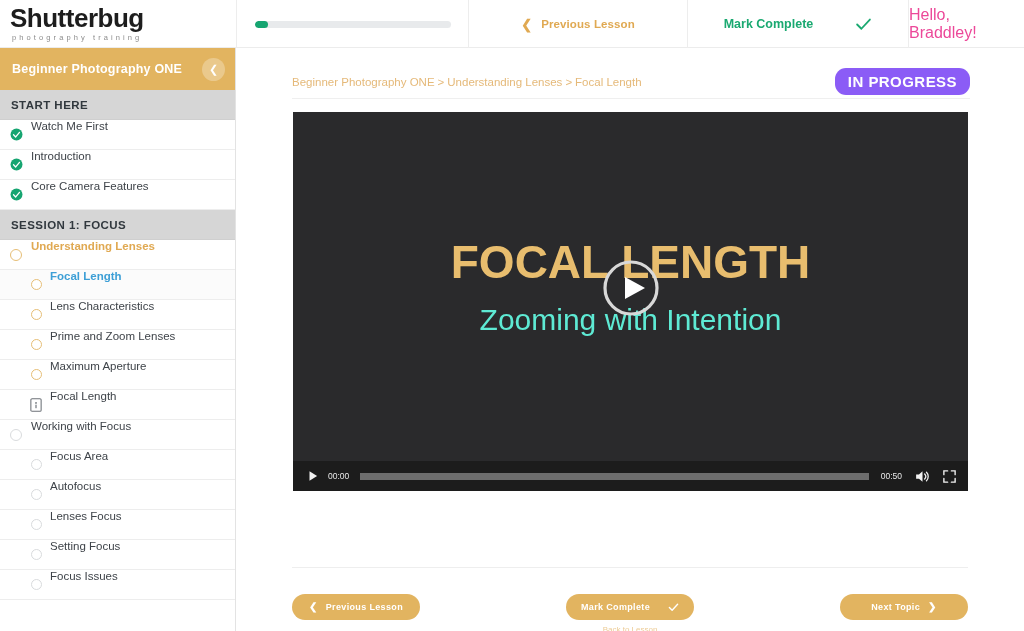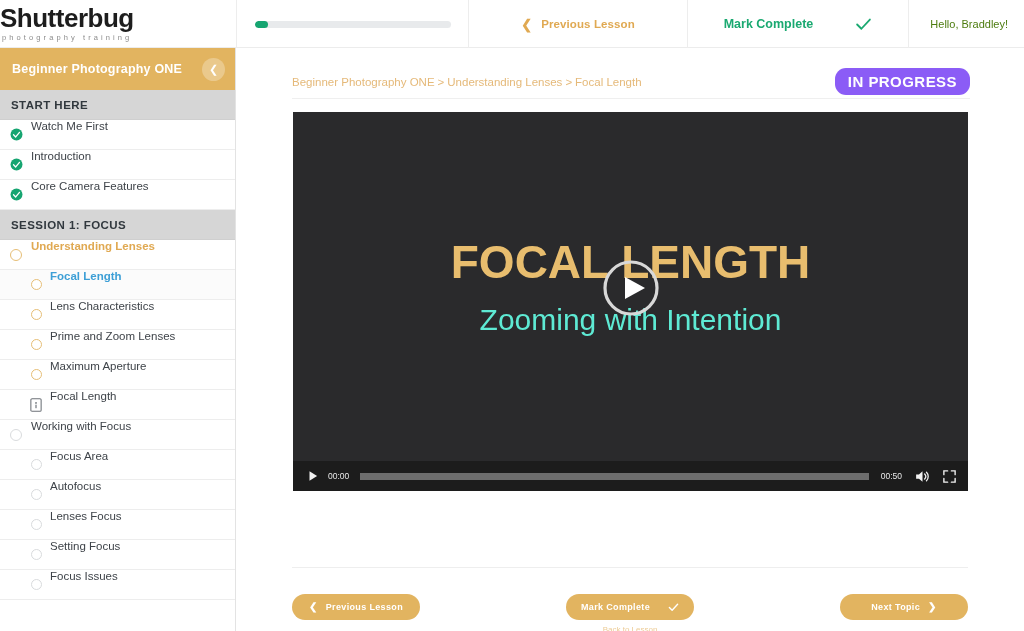--- a/index.html
+++ b/index.html
@@ -16,20 +16,21 @@
   .topbar {
     position: absolute; left: 0; top: 0; width: 1024px; height: 48px;
     background: #ffffff;
     border-bottom: 1px solid #ececec;
     display: flex; align-items: stretch;
     z-index: 5;
   }
   .brand {
     width: 236px; flex: 0 0 236px;
     display: flex; flex-direction: column; justify-content: center;
+    padding-left: 10px;
   }
   .brand-name {
     font-size: 26px; font-weight: 700; color: #1d1d1d;
     letter-spacing: -0.5px; line-height: 1.0;
     font-family: "Liberation Sans", sans-serif;
   }
   .brand-tag {
     font-size: 7.5px; color: #8c8c8c; letter-spacing: 3.1px;
     margin-top: 2px; padding-left: 2px;
   }
@@ -56,21 +57,21 @@
     color: #e0a952; font-size: 11.5px; font-weight: 700;
     cursor: pointer; letter-spacing: .1px;
   }
   .chev { display:inline-block; line-height: 1; font-size: 13px; }
   .link-mark {
     display: flex; align-items: center; gap: 42px;
     color: #1aa971; font-size: 12.5px; font-weight: 700; cursor: pointer;
   }
   .tick-svg { width: 17px; height: 17px; display:block; }
   .hello {
-    font-size: 11px; color: #4d7c0f; font-weight: 400;
+    font-size: 16px; color: #ec4899; font-weight: 400;
   }
 
   
   .sidebar {
     position: absolute; left: 0; top: 48px; width: 236px; height: 583px;
     background: #ffffff; border-right: 1px solid #e3e3e3;
     overflow: hidden;
   }
   .course-head {
     height: 42px; background: #e2b460; display: flex; align-items: center;

